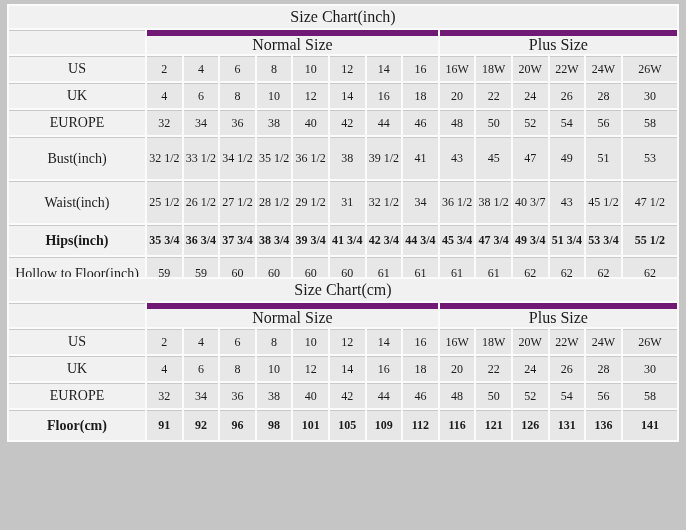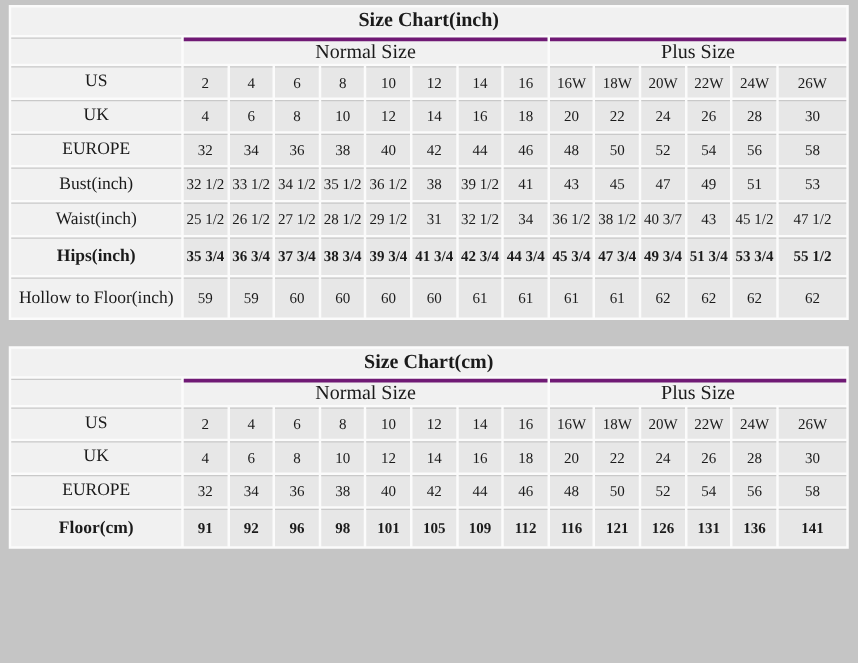--- a/index.html
+++ b/index.html
@@ -33,45 +33,44 @@
   td {
     text-align: center;
     vertical-align: middle;
     white-space: nowrap;
     overflow: hidden;
     padding: 0;
   }
   td.title-cell {
     background: #f1f1f1;
     font-size: 16px;
-    font-weight: bold;
   }
   td.group-cell {
     background: #f1f1f1;
     font-size: 16px;
-    border-top: 3px solid #701a75;
+    border-top: 6px solid #701a75;
   }
   td.corner-cell {
     background: #f1f1f1;
     border-top: 1px solid #c9c9c9;
   }
   td.label-cell {
     background: #f1f1f1;
     font-size: 14px;
     border-top: 1px solid #c9c9c9;
   }
   td.data-cell {
     background: #e7e7e7;
     font-size: 12px;
     border-top: 1px solid #c9c9c9;
   }
   tr.title-row  { height: 22px; }
   tr.group-row  { height: 20px; }
   tr.data-row   { height: 25px; }
-  tr.data-row.r3, tr.data-row.r4 { height: 26px; font-family: Liberation Serif, serif; }
+  tr.data-row.r3, tr.data-row.r4 { height: 42px; font-family: Liberation Serif, serif; }
   tr.data-row.r5 { height: 30px; font-weight: bold; }
   tr.data-row.r6 { height: 32px; }
 </style>
 </head>
 <body>
 
 <table class="size-table" id="table-inch">
     <colgroup>
       <col class="col-label">
       <col>

